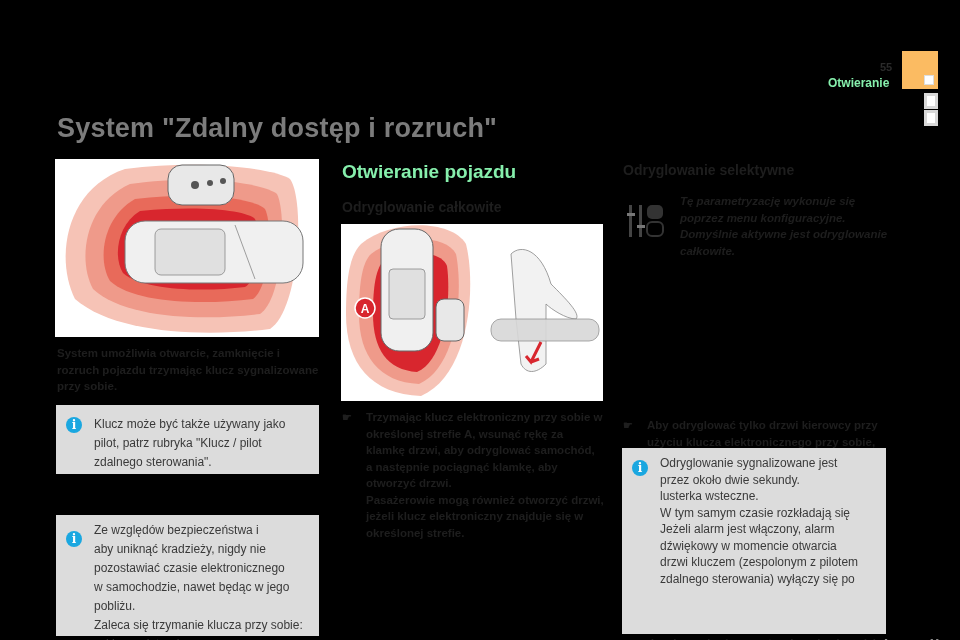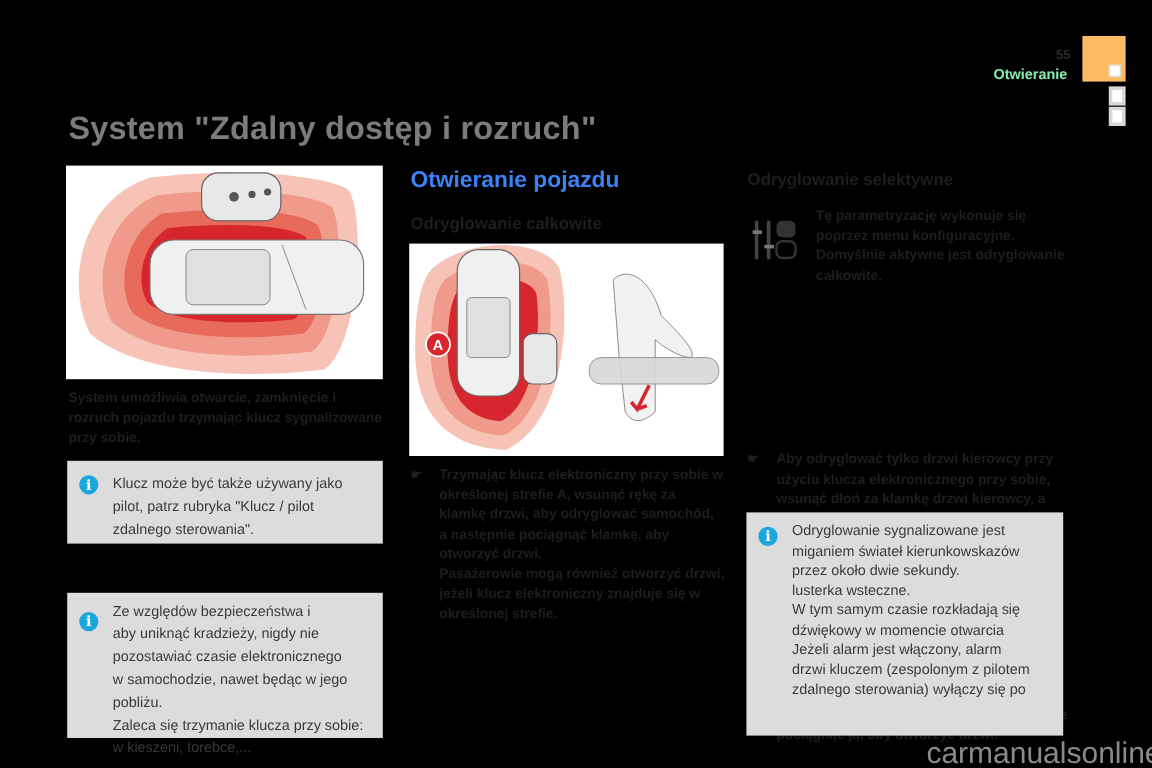--- a/index.html
+++ b/index.html
@@ -1,28 +1,28 @@
 <!DOCTYPE html>
 <html><head>
 <meta charset="utf-8">
 <style>
   * { box-sizing: border-box; margin: 0; padding: 0; }
   html, body { width: 960px; height: 640px; background: #000; overflow: hidden; }
   body { position: relative; font-family: "Liberation Sans", sans-serif; }
-  .abs { position: absolute; }
+  .abs { position: absolute; margin-top: 21px; }
   .page-num { left: 880px; top: 40px; font-size: 11px; font-weight: bold; color: #2a2a2a; }
   .chapter { left: 828px; top: 55px; font-size: 12px; font-weight: bold; color: #86efac; }
   .tab-orange { left: 902px; top: 30px; width: 36px; height: 38px; background: #fbbb62; }
   .tab-orange .dot { position: absolute; right: 4px; bottom: 4px; width: 10px; height: 10px; background: #fff; border: 1px solid #ddd; }
   .tab-sq { left: 924px; width: 14px; height: 16px; background: #d8d8d8; }
   .tab-sq::after { content: ""; position: absolute; left: 3px; top: 3px; width: 8px; height: 10px; background: #fff; }
   .main-title { left: 57px; top: 92px; font-size: 27px; font-weight: bold; color: #7c7c7c; letter-spacing: 0.2px; }
   .img-box { background: #fff; overflow: hidden; }
   .dark-text { color: #1e1e1e; font-size: 11.5px; line-height: 16.5px; font-weight: bold; }
-  .h2 { font-size: 19px; font-weight: bold; color: #3b82f6; }
+  .h2 { font-size: 19px; font-weight: bold; color: #86efac; }
   .h3 { font-size: 14px; font-weight: bold; color: #1e1e1e; }
   .info-box { background: #dcdcdc; padding: 10px 10px 10px 38px; color: #3a3a3a; font-size: 12px; line-height: 19px; }
   .info-icon { position: absolute; left: 10px; top: 12px; width: 16px; height: 16px; border-radius: 50%; background: #1aa7e0; color: #fff; font-weight: bold; font-size: 12px; text-align: center; line-height: 16px; font-family: "DejaVu Serif", serif; }
   .bullet { position: relative; padding-left: 24px; }
   .bullet .arrow { position: absolute; left: 0; top: 0; color: #1e1e1e; font-size: 11px; }
   .watermark { left: 772px; top: 614px; font-size: 25px; color: #8a8a8a; letter-spacing: 0px; }
 </style>
 </head>
 <body>
 
@@ -100,37 +100,36 @@
 <div class="abs" style="left:627px; top:182px; width:40px; height:36px;">
   <svg width="40" height="36" viewBox="0 0 40 36">
     <rect x="2" y="2" width="3" height="32" fill="#444"></rect>
       <rect x="0" y="10" width="8" height="3" fill="#777"></rect>
     <rect x="12" y="2" width="3" height="32" fill="#444"></rect>
       <rect x="10" y="22" width="8" height="3" fill="#777"></rect>
     <rect x="20" y="2" width="16" height="14" rx="5" fill="#333"></rect>
     <rect x="20" y="19" width="16" height="14" rx="5" fill="none" stroke="#333" stroke-width="2"></rect>
   </svg>
 </div>
-<div class="abs dark-text" style="left:680px; top:172px; width:210px;">Tę parametryzację wykonuje się poprzez menu konfiguracyjne. Domyślnie aktywne jest odryglowanie całkowite.</div>
+<div class="abs dark-text" style="left:680px; top:172px; width:210px;font-style:italic;">Tę parametryzację wykonuje się poprzez menu konfiguracyjne. Domyślnie aktywne jest odryglowanie całkowite.</div>
 
 <div class="abs dark-text bullet" style="left:623px; top:243px; width:268px;">
   <span class="arrow">☛</span>
   <div>Aby odryglować tylko drzwi kierowcy przy użyciu klucza elektronicznego przy sobie, wsunąć dłoń za klamkę drzwi kierowcy, a następnie pociągnąć klamkę, aby je otworzyć.</div>
 </div>
 <div class="abs dark-text bullet" style="left:623px; top:324px; width:268px;">
   <span class="arrow">☛</span>
   <div>Aby odryglować wszystkie drzwi/klapy pojazdu, wsunąć dłoń za klamkę jednych z drzwi pasażerów, po stronie pojazdu, gdzie znajduje się klucz elektroniczny, a następnie pociągnąć ją, aby otworzyć drzwi.</div>
 </div>
 
 <div class="abs info-box" style="left:622px; top:427px; width:264px; height:186px; padding-top:7px; line-height:16.5px;">
   <div class="info-icon" style="top:12px;">i</div>
   <div>Odryglowanie sygnalizowane jest</div>
-  <div>miganiem świateł kierunkowskazów</div>
   <div>przez około dwie sekundy.</div>
   <div>lusterka wsteczne.</div>
   <div>W tym samym czasie rozkładają się</div>
+  <div>Jeżeli alarm jest włączony, alarm</div>
   <div>dźwiękowy w momencie otwarcia</div>
-  <div>Jeżeli alarm jest włączony, alarm</div>
   <div>drzwi kluczem (zespolonym z pilotem</div>
   <div>zdalnego sterowania) wyłączy się po</div>
 </div>
 
 <div class="abs watermark">carmanualsonline.info</div>
 
 </body></html>

